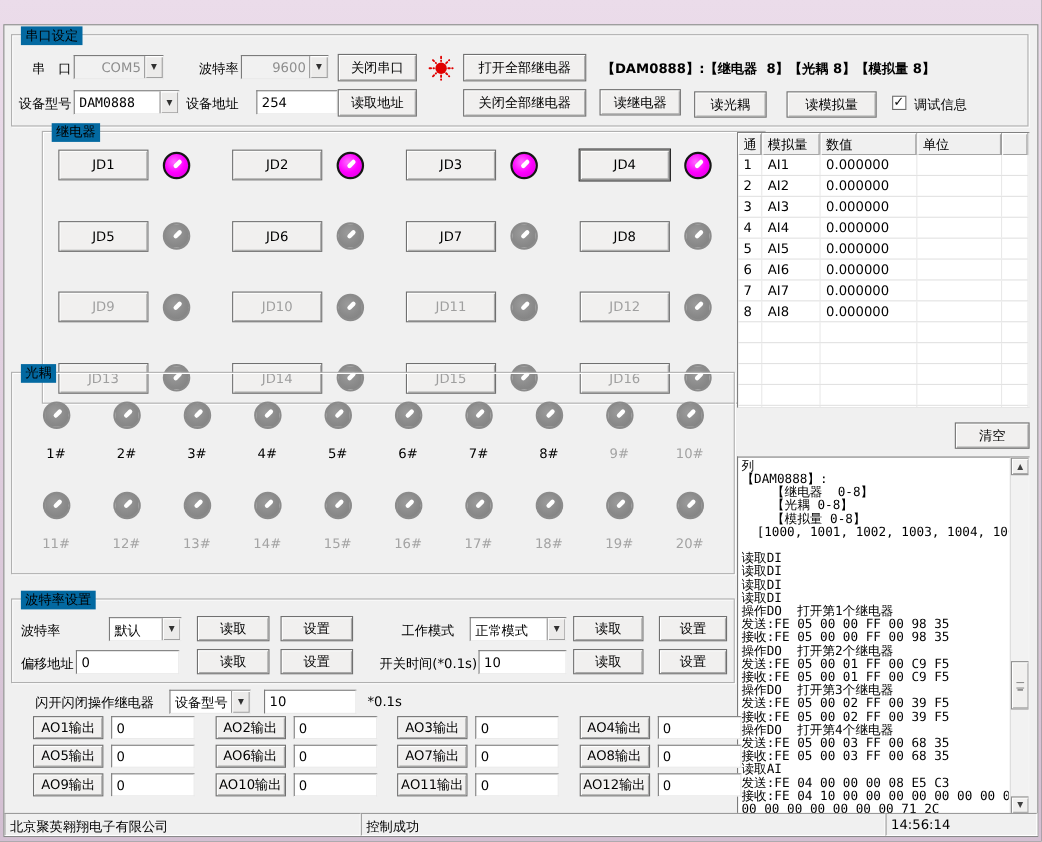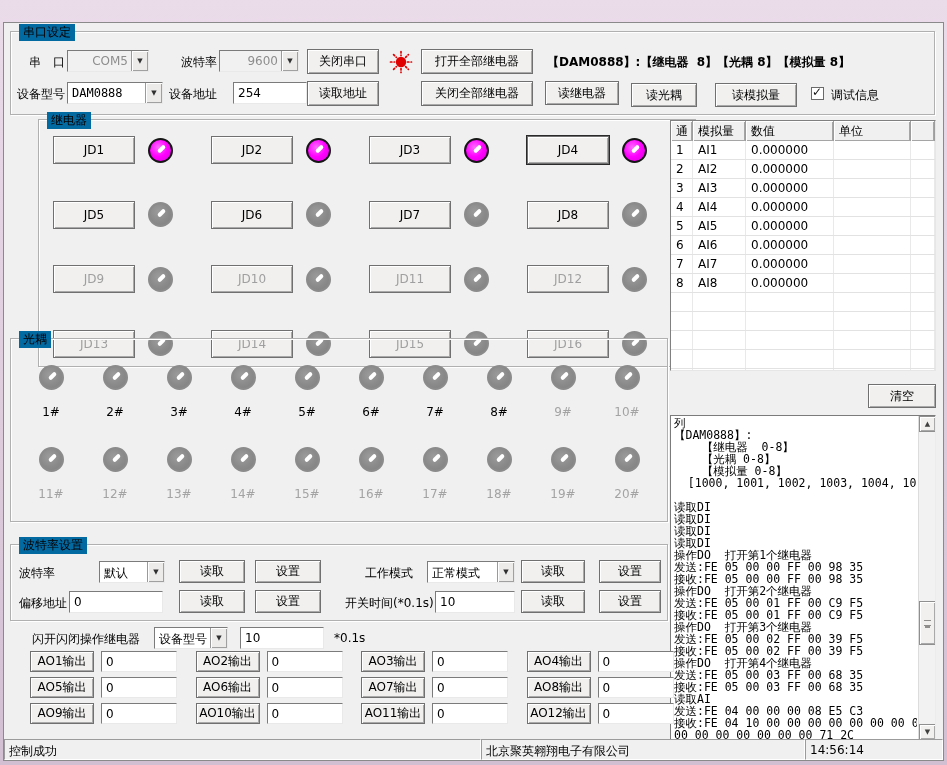--- a/index.html
+++ b/index.html
@@ -660,19 +660,19 @@
     <input class="tbox" value="0" style="">
   </div>
 
   <div class="ao-cell">
     <div class="btn">AO12输出</div>
     <input class="tbox" value="0" style="">
   </div>
 </div>
 
     <div class="statusbar">
+      <div class="status-cell" style="width:324px;">北京聚英翱翔电子有限公司</div>
       <div class="status-cell" style="width:477px;">控制成功</div>
-      <div class="status-cell" style="width:324px;">北京聚英翱翔电子有限公司</div>
       <div class="status-cell" style="flex:1;">14:56:14</div>
     </div>
 
   </div>
 </div>
 
 </body></html>

